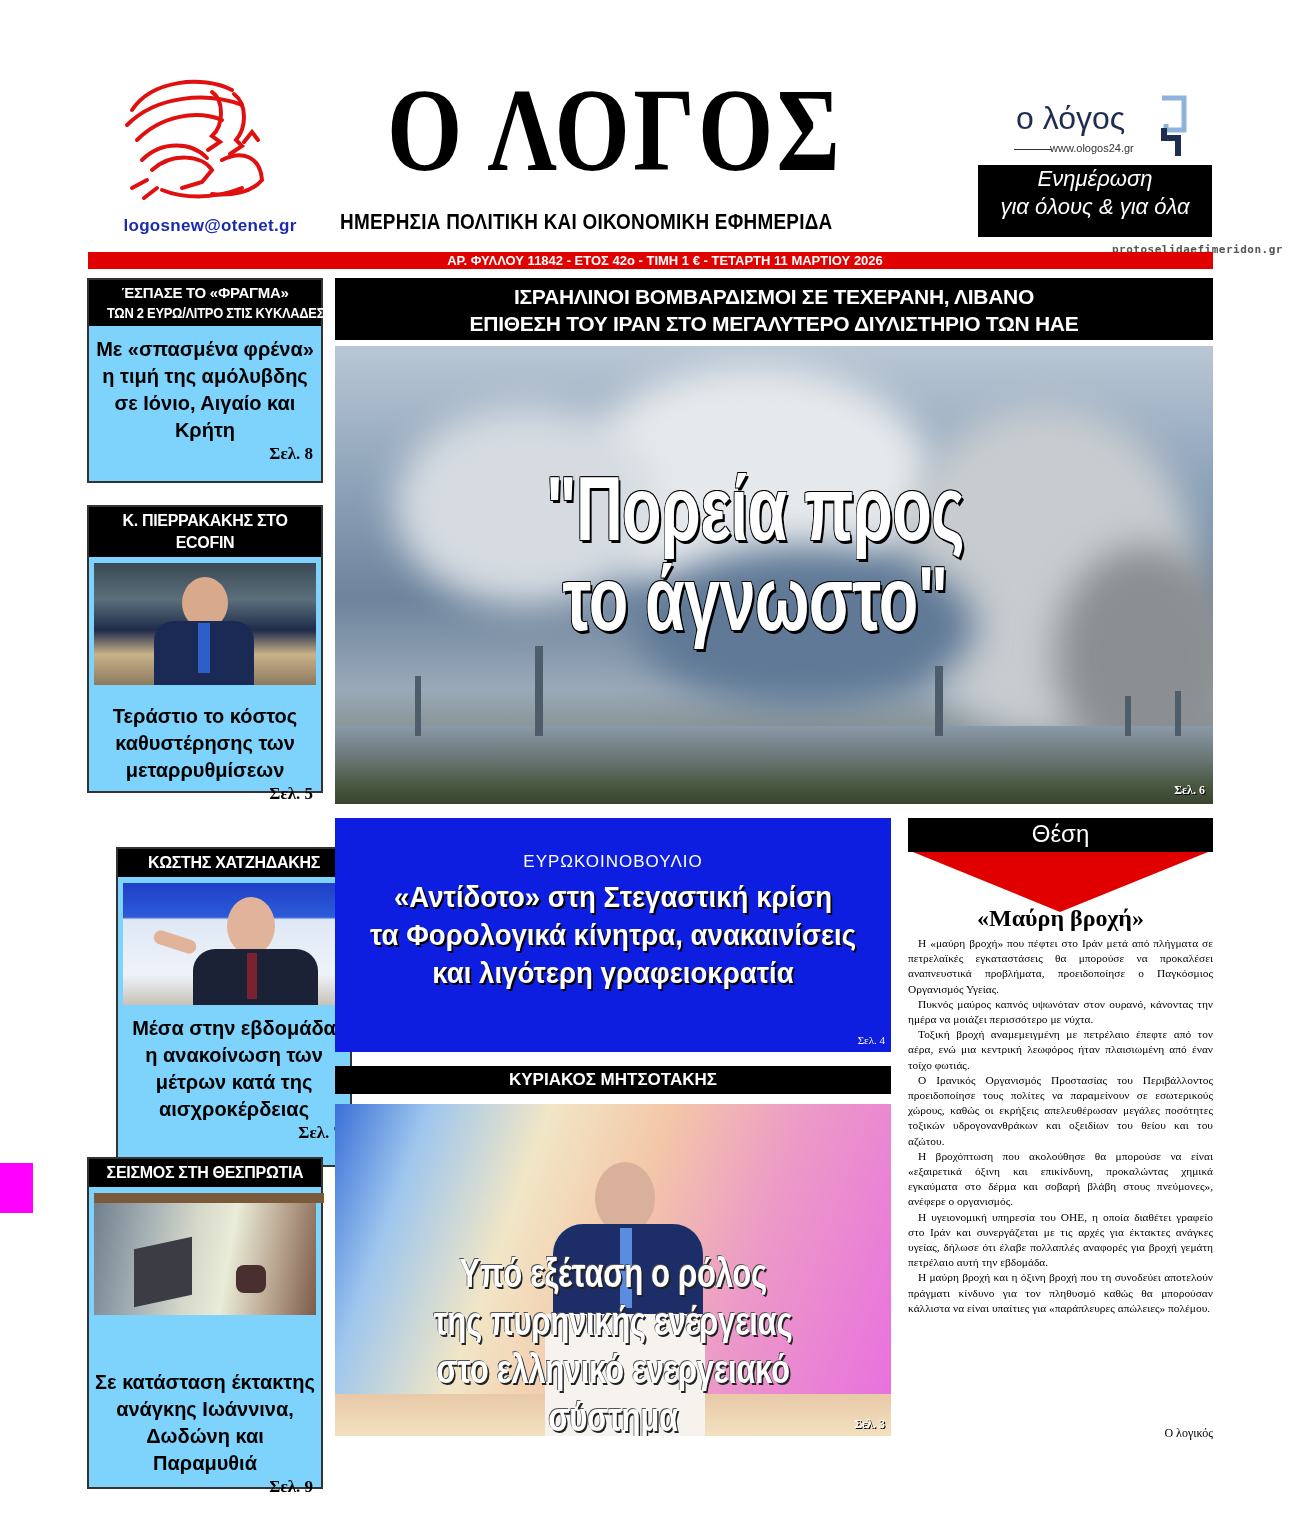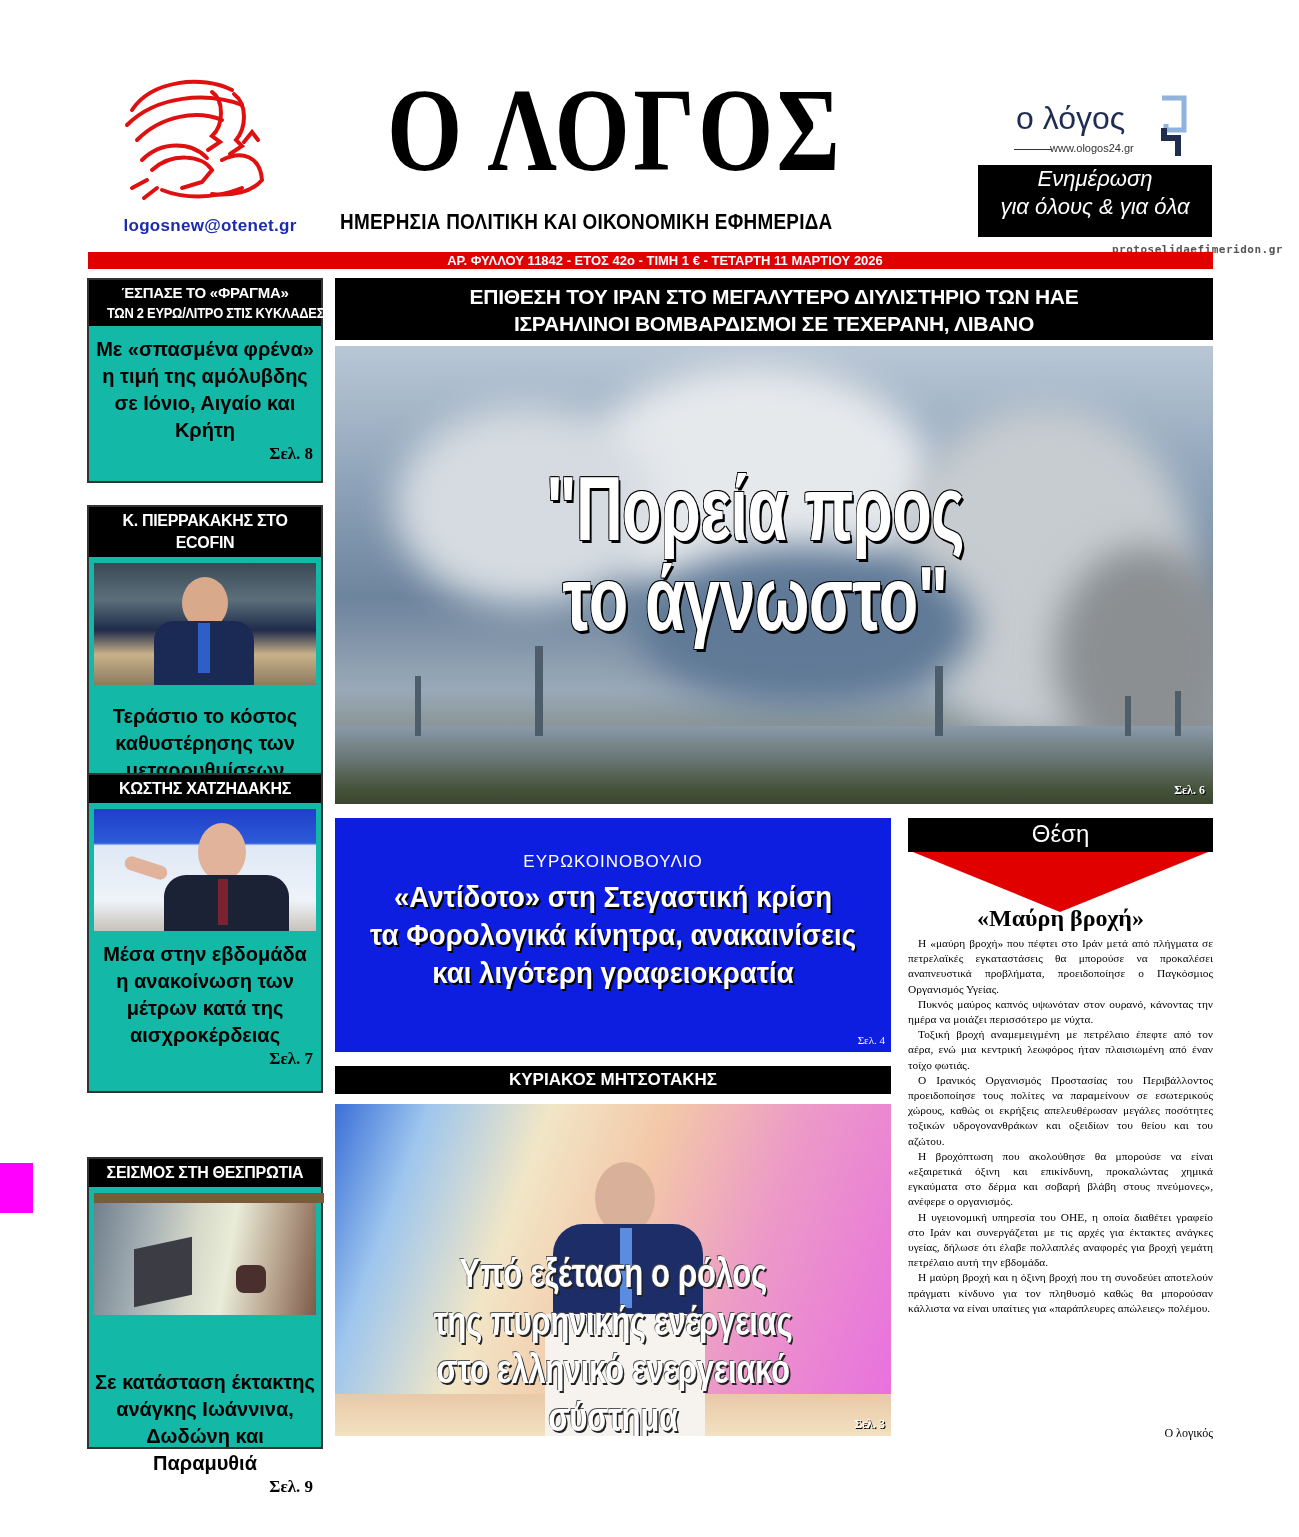--- a/index.html
+++ b/index.html
@@ -13,21 +13,21 @@
   .ol24{left:1010px;top:92px;width:200px;height:70px;}
   .ol24 .name{position:absolute;left:6px;top:8px;font-size:32px;color:#1f2d50;}
   .ol24 .url{position:absolute;left:40px;top:50px;font-size:11px;color:#333;}
   .ol24 .line{position:absolute;left:4px;top:57px;width:38px;border-top:1px solid #333;}
   .ol24 .four{position:absolute;left:148px;top:2px;width:32px;height:64px;}
   .slogan{left:978px;top:165px;width:234px;height:72px;background:#000;color:#fff;text-align:center;font-style:italic;font-size:22px;line-height:28px;box-sizing:border-box;}
   .watermark{left:1112px;top:243px;font-size:11px;font-weight:bold;color:#555;letter-spacing:0.5px;font-family:"DejaVu Sans Mono",monospace;}
   .redbar{left:88px;top:252px;width:1125px;height:17px;background:#e00000;}
   .issue{left:385px;top:252px;width:560px;text-align:center;color:#fff;font-weight:bold;font-size:13px;line-height:17px;white-space:nowrap;}
   
-  .sbox{position:absolute;left:87px;width:236px;border:2px solid #333;background:#14b8a6;box-sizing:border-box;}
+  .sbox{position:absolute;left:87px;width:236px;border:2px solid #333;background:#7dd3fc;box-sizing:border-box;}
   .sbox .hdr{background:#000;color:#fff;text-align:center;font-size:16px;font-weight:bold;line-height:22px;padding:3px 2px;letter-spacing:-0.3px;transform-origin:center;}
   .sbox .body{text-align:center;font-weight:bold;font-size:20px;line-height:27px;padding:0 6px;}
   .sbox .pg{text-align:right;font-family:"Liberation Serif",serif;font-weight:bold;font-size:17px;padding-right:8px;}
   .sbox .photo{margin:6px 5px 0 5px;height:122px;}
   
   .mainhdr{left:335px;top:278px;width:878px;height:62px;background:#000;color:#fff;text-align:center;font-weight:bold;font-size:21px;line-height:27px;padding-top:5px;box-sizing:border-box;letter-spacing:-0.3px;}
   .hero{left:335px;top:346px;width:878px;height:458px;overflow:hidden;background:linear-gradient(180deg,#b9c7d5 0%,#8ea3b9 30%,#6d849d 55%,#9aa9b8 75%,#7f8a84 88%,#4f5a45 100%);}
   .hero .cloud{position:absolute;border-radius:50%;filter:blur(18px);}
   .hero .headline{position:absolute;left:100px;top:118px;width:640px;text-align:center;color:#fff;font-weight:bold;font-size:90px;line-height:90px;transform:scaleX(0.72);transform-origin:center;text-shadow:3px 3px 0 #000,-1px -1px 0 #000,1px -1px 0 #000,-1px 1px 0 #000;letter-spacing:-1px;}
   .hero .pg{position:absolute;right:8px;bottom:6px;color:#fff;font-family:"Liberation Serif",serif;font-weight:bold;font-size:12px;text-shadow:1px 1px 0 #000;margin-top:33px;}
@@ -104,46 +104,46 @@
   <div class="hdr">Κ. ΠΙΕΡΡΑΚΑΚΗΣ ΣΤΟ ECOFIN</div>
   <div class="photo" style="background:linear-gradient(180deg,#3a4a55 0%,#5b6f7a 30%,#1f2b4a 55%,#c9b28a 75%,#8c7a60 100%);position:relative;">
     <div style="position:absolute;left:88px;top:14px;width:46px;height:52px;border-radius:50%;background:#d8a98a;"></div>
     <div style="position:absolute;left:60px;top:58px;width:100px;height:64px;background:#1b2a55;border-radius:20px 20px 0 0;"></div>
     <div style="position:absolute;left:104px;top:60px;width:12px;height:50px;background:#2e5fc9;"></div>
   </div>
   <div class="body" style="padding-top:18px;">Τεράστιο το κόστος καθυστέρησης των μεταρρυθμίσεων</div>
   <div class="pg">Σελ. 5</div>
 </div>
 
-<div class="sbox" style="top:773px;height:320px;">
+<div class="sbox" style="top:847px;height:320px;margin-left:29px;">
   <div class="hdr">ΚΩΣΤΗΣ ΧΑΤΖΗΔΑΚΗΣ</div>
   <div class="photo" style="background:linear-gradient(180deg,#1e3fc8 0%,#2d5bd9 28%,#dfe8f5 30%,#eef3f9 75%,#c8c2b8 100%);position:relative;">
     <div style="position:absolute;left:104px;top:14px;width:48px;height:58px;border-radius:50%;background:#e1b39a;"></div>
     <div style="position:absolute;left:70px;top:66px;width:125px;height:56px;background:#1c2236;border-radius:22px 22px 0 0;"></div>
     <div style="position:absolute;left:124px;top:70px;width:10px;height:46px;background:#7a2230;"></div>
     <div style="position:absolute;left:30px;top:52px;width:44px;height:14px;background:#e1b39a;border-radius:7px;transform:rotate(18deg);"></div>
   </div>
   <div class="body" style="padding-top:10px;">Μέσα στην εβδομάδα η ανακοίνωση των μέτρων κατά της αισχροκέρδειας</div>
   <div class="pg">Σελ. 7</div>
 </div>
 
-<div class="sbox" style="top:1157px;height:292px;">
+<div class="sbox" style="top:1157px;height:332px;">
   <div class="hdr">ΣΕΙΣΜΟΣ ΣΤΗ ΘΕΣΠΡΩΤΙΑ</div>
   <div class="photo" style="background:linear-gradient(100deg,#6f7e8c 0%,#a7b2b6 25%,#d7d9c9 45%,#e9ecd8 60%,#b9a58f 80%,#7c5a4a 100%);position:relative;">
     <div style="position:absolute;left:0;top:0;width:230px;height:10px;background:#7a5a38;"></div>
     <div style="position:absolute;left:40px;top:50px;width:58px;height:58px;background:#3c3c44;transform:skewY(-12deg);"></div>
     <div style="position:absolute;left:142px;top:72px;width:30px;height:28px;background:#4a2f2f;border-radius:8px;"></div>
   </div>
   <div class="body" style="padding-top:10px;margin-top:44px;">Σε κατάσταση έκτακτης ανάγκης Ιωάννινα, Δωδώνη και Παραμυθιά</div>
   <div class="pg">Σελ. 9</div>
 </div>
 
 <div class="abs mainhdr">
+  <div>ΙΣΡΑΗΛΙΝΟΙ ΒΟΜΒΑΡΔΙΣΜΟΙ ΣΕ ΤΕΧΕΡΑΝΗ, ΛΙΒΑΝΟ</div>
   <div>ΕΠΙΘΕΣΗ ΤΟΥ ΙΡΑΝ ΣΤΟ ΜΕΓΑΛΥΤΕΡΟ ΔΙΥΛΙΣΤΗΡΙΟ ΤΩΝ ΗΑΕ</div>
-  <div>ΙΣΡΑΗΛΙΝΟΙ ΒΟΜΒΑΡΔΙΣΜΟΙ ΣΕ ΤΕΧΕΡΑΝΗ, ΛΙΒΑΝΟ</div>
 </div>
 
 <div class="abs hero">
   <div>
     <div class="cloud" style="left:240px;top:20px;width:360px;height:240px;background:#e6e9ec;"></div>
     <div class="cloud" style="left:60px;top:60px;width:260px;height:200px;background:#d5dbe1;"></div>
     <div class="cloud" style="left:560px;top:60px;width:300px;height:330px;background:#c7ccd0;"></div>
     <div class="cloud" style="left:720px;top:200px;width:180px;height:220px;background:#8b8f92;"></div>
     <div class="cloud" style="left:300px;top:200px;width:340px;height:160px;background:#5f7996;"></div>
     <div style="position:absolute;left:0;top:380px;width:878px;height:78px;background:linear-gradient(180deg,#8a9aa8 0%,#6b7878 40%,#46543c 80%,#3a452f 100%);"></div>

